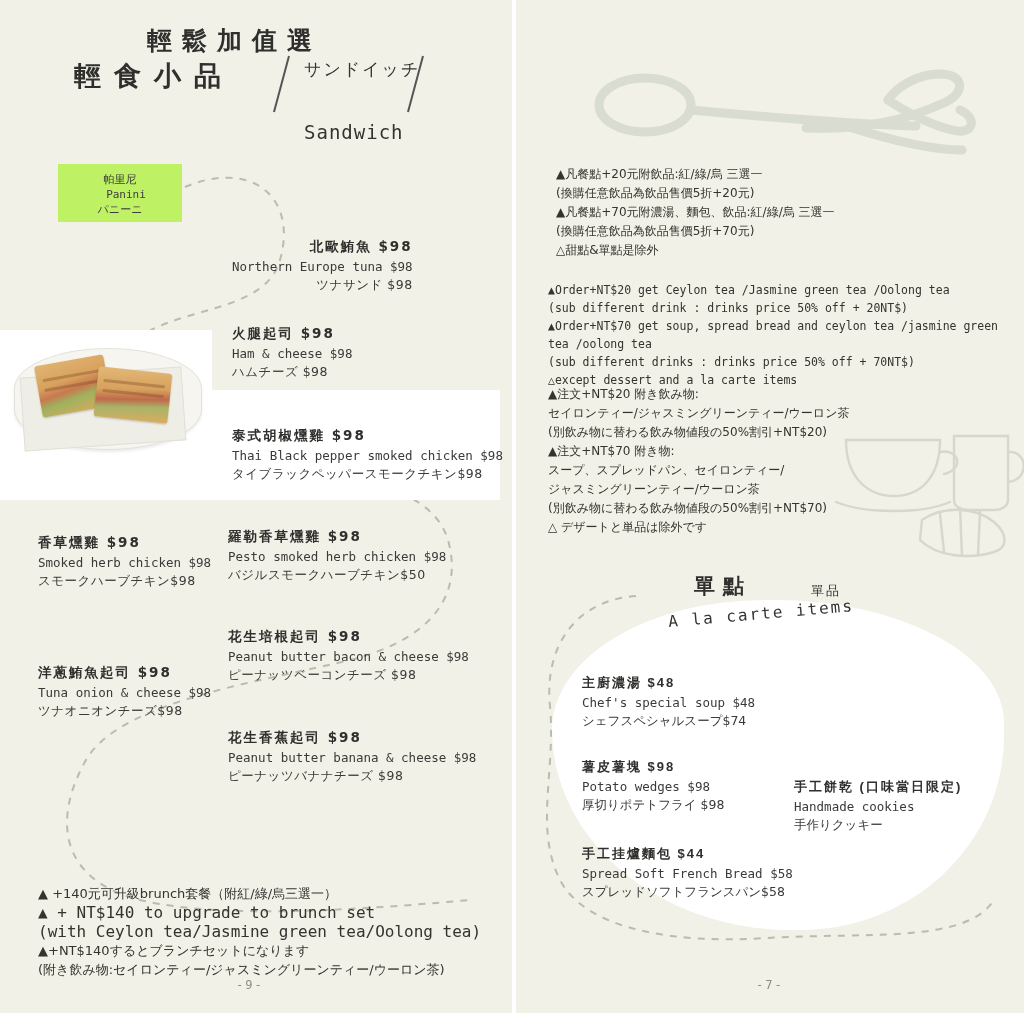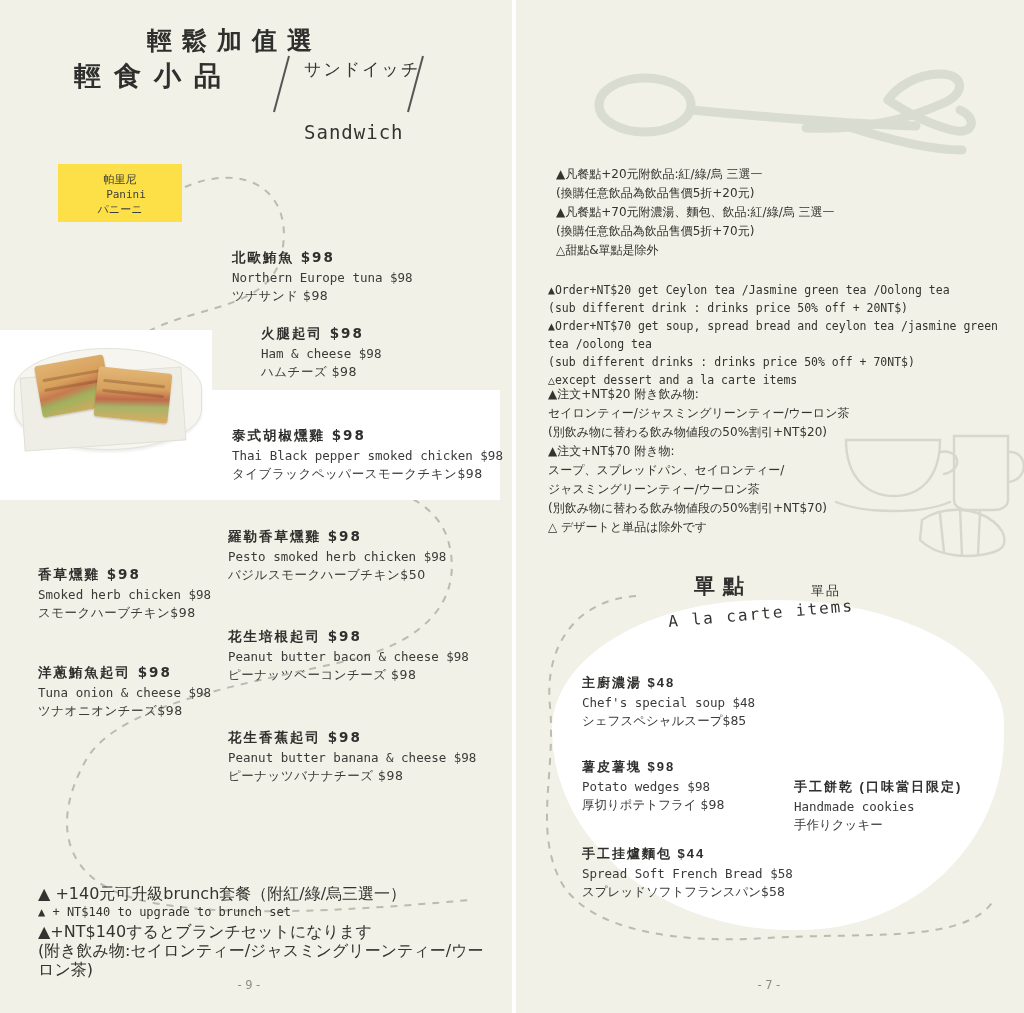--- a/index.html
+++ b/index.html
@@ -57,21 +57,21 @@
   }
   .sand-en {
     position: absolute; left: 22px; top: 30px;
     font-family: "DejaVu Sans Mono", monospace; font-size: 19px; letter-spacing: 1px; color:#33332f;margin-top:35px;
   }
 
   
   .panini-box {
     position: absolute; left: 58px; top: 164px;
     width: 124px; height: 58px;
-    background: #fde047;
+    background: #bef264;
     text-align: center;
     padding-top: 8px;
     box-sizing: border-box;
   }
   .panini-box div { font-size: 11px; line-height: 15px; color: #3d3d3a; font-family:"DejaVu Sans", sans-serif;}
   .panini-box .p-en { font-family: "DejaVu Sans Mono", monospace; padding-left: 12px; }
 
   
   .photo-wrap {
     position: absolute; left: 0px; top: 330px;
@@ -116,24 +116,24 @@
   .item .l-en {
     font-family: "DejaVu Sans Mono", monospace; font-size: 12.5px; color: #3a3a38; margin-bottom: 3px;
   }
   .item .l-jp {
     font-family: "DejaVu Sans", sans-serif; font-size: 12.5px; color: #3a3a38; letter-spacing: .5px;
   }
 
   
   .note-left { position: absolute; left: 38px; top: 884px; width: 460px; }
   .note-left div {
-    font-size: 16px; line-height: 19px; color: #33332f;
+    font-size: 13px; line-height: 19px; color: #33332f;
     font-family: "DejaVu Sans", sans-serif;
   }
-  .note-left .mono { font-family: "DejaVu Sans Mono", monospace; font-size: 12px;}
+  .note-left .mono { font-family: "DejaVu Sans Mono", monospace; font-size: 16px;}
 
   .pagenum {
     position: absolute; font-family: "DejaVu Sans Mono", monospace;
     font-size: 12px; color: #8d8d84; letter-spacing: 2px;
   }
 
   
   .title-right {
     position: absolute; left: 139px; top: 24px;
     font-family: "DejaVu Sans", sans-serif; font-size: 25px; font-weight: bold;
@@ -205,45 +205,45 @@
     <div class="sandwich s1">
       <div class="grill" style="left:6px; top:14px; width:58px;"></div>
       <div class="grill" style="left:6px; top:24px; width:58px;"></div>
     </div>
     <div class="sandwich s2">
       <div class="grill" style="left:6px; top:12px; width:62px;"></div>
       <div class="grill" style="left:6px; top:22px; width:62px;"></div>
     </div>
   </div>
 
-  <div class="item" style="left:232px; top:249px;">
+  <div class="item" style="left:232px; top:238px;text-align:right;">
     <div class="l-cn">北歐鮪魚  $98</div>
     <div class="l-en">Northern Europe tuna $98</div>
     <div class="l-jp">ツナサンド  $98</div>
   </div>
 
-  <div class="item" style="left:232px; top:325px;margin-left:29px;">
+  <div class="item" style="left:232px; top:325px;">
     <div class="l-cn">火腿起司  $98</div>
     <div class="l-en">Ham &amp; cheese $98</div>
     <div class="l-jp">ハムチーズ $98</div>
   </div>
 
   <div class="item" style="left:232px; top:427px;">
     <div class="l-cn">泰式胡椒燻雞 $98</div>
     <div class="l-en">Thai Black pepper smoked chicken $98</div>
     <div class="l-jp">タイブラックペッパースモークチキン$98</div>
   </div>
 
   <div class="item" style="left:228px; top:528px;">
     <div class="l-cn">羅勒香草燻雞 $98</div>
     <div class="l-en">Pesto smoked herb chicken $98</div>
     <div class="l-jp">バジルスモークハーブチキン$50</div>
   </div>
 
-  <div class="item" style="left:38px; top:566px;">
+  <div class="item" style="left:38px; top:534px;">
     <div class="l-cn">香草燻雞 $98</div>
     <div class="l-en">Smoked herb chicken $98</div>
     <div class="l-jp">スモークハーブチキン$98</div>
   </div>
 
   <div class="item" style="left:228px; top:628px;">
     <div class="l-cn">花生培根起司 $98</div>
     <div class="l-en">Peanut butter bacon &amp; cheese $98</div>
     <div class="l-jp">ピーナッツベーコンチーズ $98</div>
   </div>
@@ -256,20 +256,21 @@
 
   <div class="item" style="left:228px; top:729px;">
     <div class="l-cn">花生香蕉起司 $98</div>
     <div class="l-en">Peanut butter banana &amp; cheese $98</div>
     <div class="l-jp">ピーナッツバナナチーズ $98</div>
   </div>
 
   <div class="note-left">
     <div>▲ +140元可升級brunch套餐（附紅/綠/烏三選一）</div>
     <div class="mono">▲ + NT$140 to upgrade to brunch set</div>
+    <div class="mono">      (with Ceylon tea/Jasmine green tea/Oolong tea)</div>
     <div>▲+NT$140するとブランチセットになります</div>
     <div>   (附き飲み物:セイロンティー/ジャスミングリーンティー/ウーロン茶)</div>
   </div>
 
   <div class="pagenum" style="left:236px; top:978px;">-9-</div>
 
   <div class="title-right">輕鬆加值選</div>
 
   <svg class="deco-r">
 
@@ -333,21 +334,21 @@
 
   <div style="position:absolute; left:516px; top:0; width:508px; height:1013px;">
     <div class="blob"></div>
     <div class="alacarte-title">單點</div>
     <div class="alacarte-cn2">單品</div>
     <div class="alacarte-en">A la carte items</div>
 
     <div class="ac-item" style="left:66px; top:674px;">
       <div class="l-cn">主廚濃湯  $48</div>
       <div class="l-en">Chef's special soup $48</div>
-      <div class="l-jp">シェフスペシャルスープ$85</div>
+      <div class="l-jp">シェフスペシャルスープ$74</div>
     </div>
 
 
     <div class="ac-item" style="left:66px; top:758px;">
       <div class="l-cn">薯皮薯塊  $98</div>
       <div class="l-en">Potato wedges  $98</div>
       <div class="l-jp">厚切りポテトフライ $98</div>
     </div>
 
     <div class="ac-item" style="left:278px; top:778px;">

